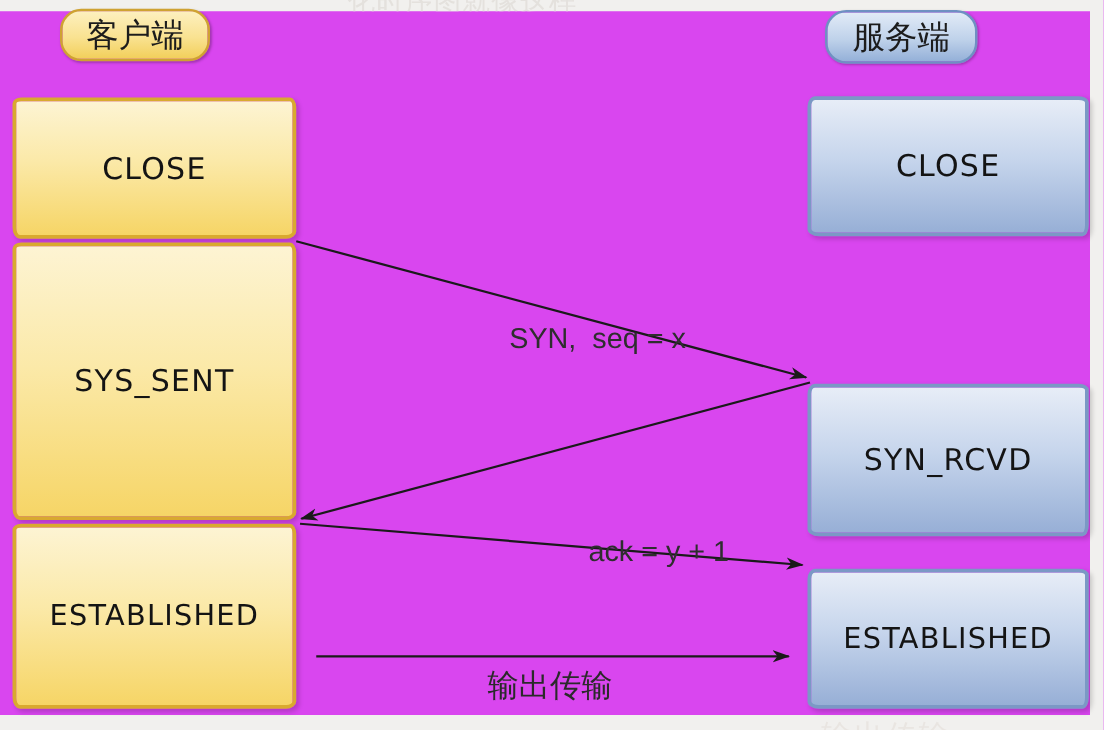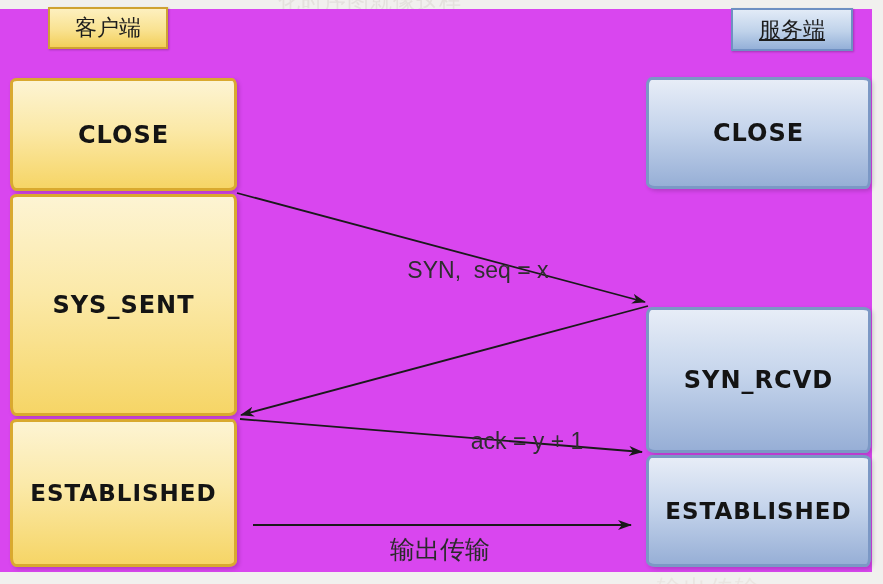--- a/index.html
+++ b/index.html
@@ -16,39 +16,39 @@
   .strip-top{left:0;top:0;width:872px;height:9px;overflow:hidden;}
   .strip-right{left:872px;top:0;width:11px;height:584px;}
   .strip-bottom{left:0;top:572px;width:872px;height:12px;overflow:hidden;}
   .watermark{position:absolute;color:#e4e1dd;white-space:nowrap;}
   .wm-top{left:278px;top:-13px;font-size:22px;letter-spacing:1px;}
   .wm-bottom{left:657px;top:1px;font-size:24px;letter-spacing:2px;color:#e9e5e1;}
 
   
   .tag{
     position:absolute;display:flex;align-items:center;justify-content:center;
-    font-size:22px;color:#1c1c1c;
+    font-size:26px;color:#1c1c1c;
     box-shadow:1px 1px 2px rgba(0,0,0,0.25);
+    border-radius:17px;
   }
   .tag-client{
     left:48px;top:7px;width:116px;height:38px;
     border:2px solid #cfa232;
     background:linear-gradient(180deg,#fdf0bf 0%,#f9e291 55%,#f2cf5a 100%);
   }
   .tag-server{
-    left:731px;top:8px;width:118px;height:39px;
+    left:660px;top:8px;width:118px;height:39px;
     border:2px solid #6f90c2;
     background:linear-gradient(180deg,#e2ebf7 0%,#bfd2ea 55%,#94b0d8 100%);
-    text-decoration:underline;
   }
 
   
   .state{
     position:absolute;display:flex;align-items:center;justify-content:center;
-    font-weight:bold;font-size:24px;letter-spacing:1px;color:#141414;
+    font-weight:normal;font-size:24px;letter-spacing:1px;color:#141414;
     box-shadow:2px 2px 4px rgba(0,0,0,0.18);
     box-sizing:border-box;
     text-align:center;
   }
   .yellow{
     left:10px;width:227px;
     border:3px solid #d9a92f;
     border-radius:7px 5px 8px 6px / 5px 8px 6px 9px;
     background:linear-gradient(180deg,#fdf4d3 0%,#fbe9a8 45%,#f6d566 100%);
   }
@@ -56,21 +56,21 @@
     left:646px;width:225px;
     border:3px solid #7b98c5;
     border-radius:6px 8px 5px 9px / 8px 5px 9px 6px;
     background:linear-gradient(180deg,#e7edf7 0%,#c6d5ec 45%,#97afd6 100%);
   }
   .c-close{top:78px;height:113px;}
   .c-syssent{top:194px;height:222px;}
   .c-estab{top:419px;height:148px;font-size:23px;}
   .s-close{top:77px;height:112px;}
   .s-listen{top:192px;height:112px;}
-  .s-synrcvd{top:307px;height:146px;}
+  .s-synrcvd{top:307px;height:122px;}
   .s-estab{top:455px;height:112px;font-size:23px;}
 
   
   svg.arrows{position:absolute;left:0;top:0;width:883px;height:584px;pointer-events:none;}
 
   
   .msg{
     position:absolute;transform:translateX(-50%);
     font-family:"Liberation Sans",sans-serif;
     font-size:23px;color:#2e2e2e;text-align:left;

